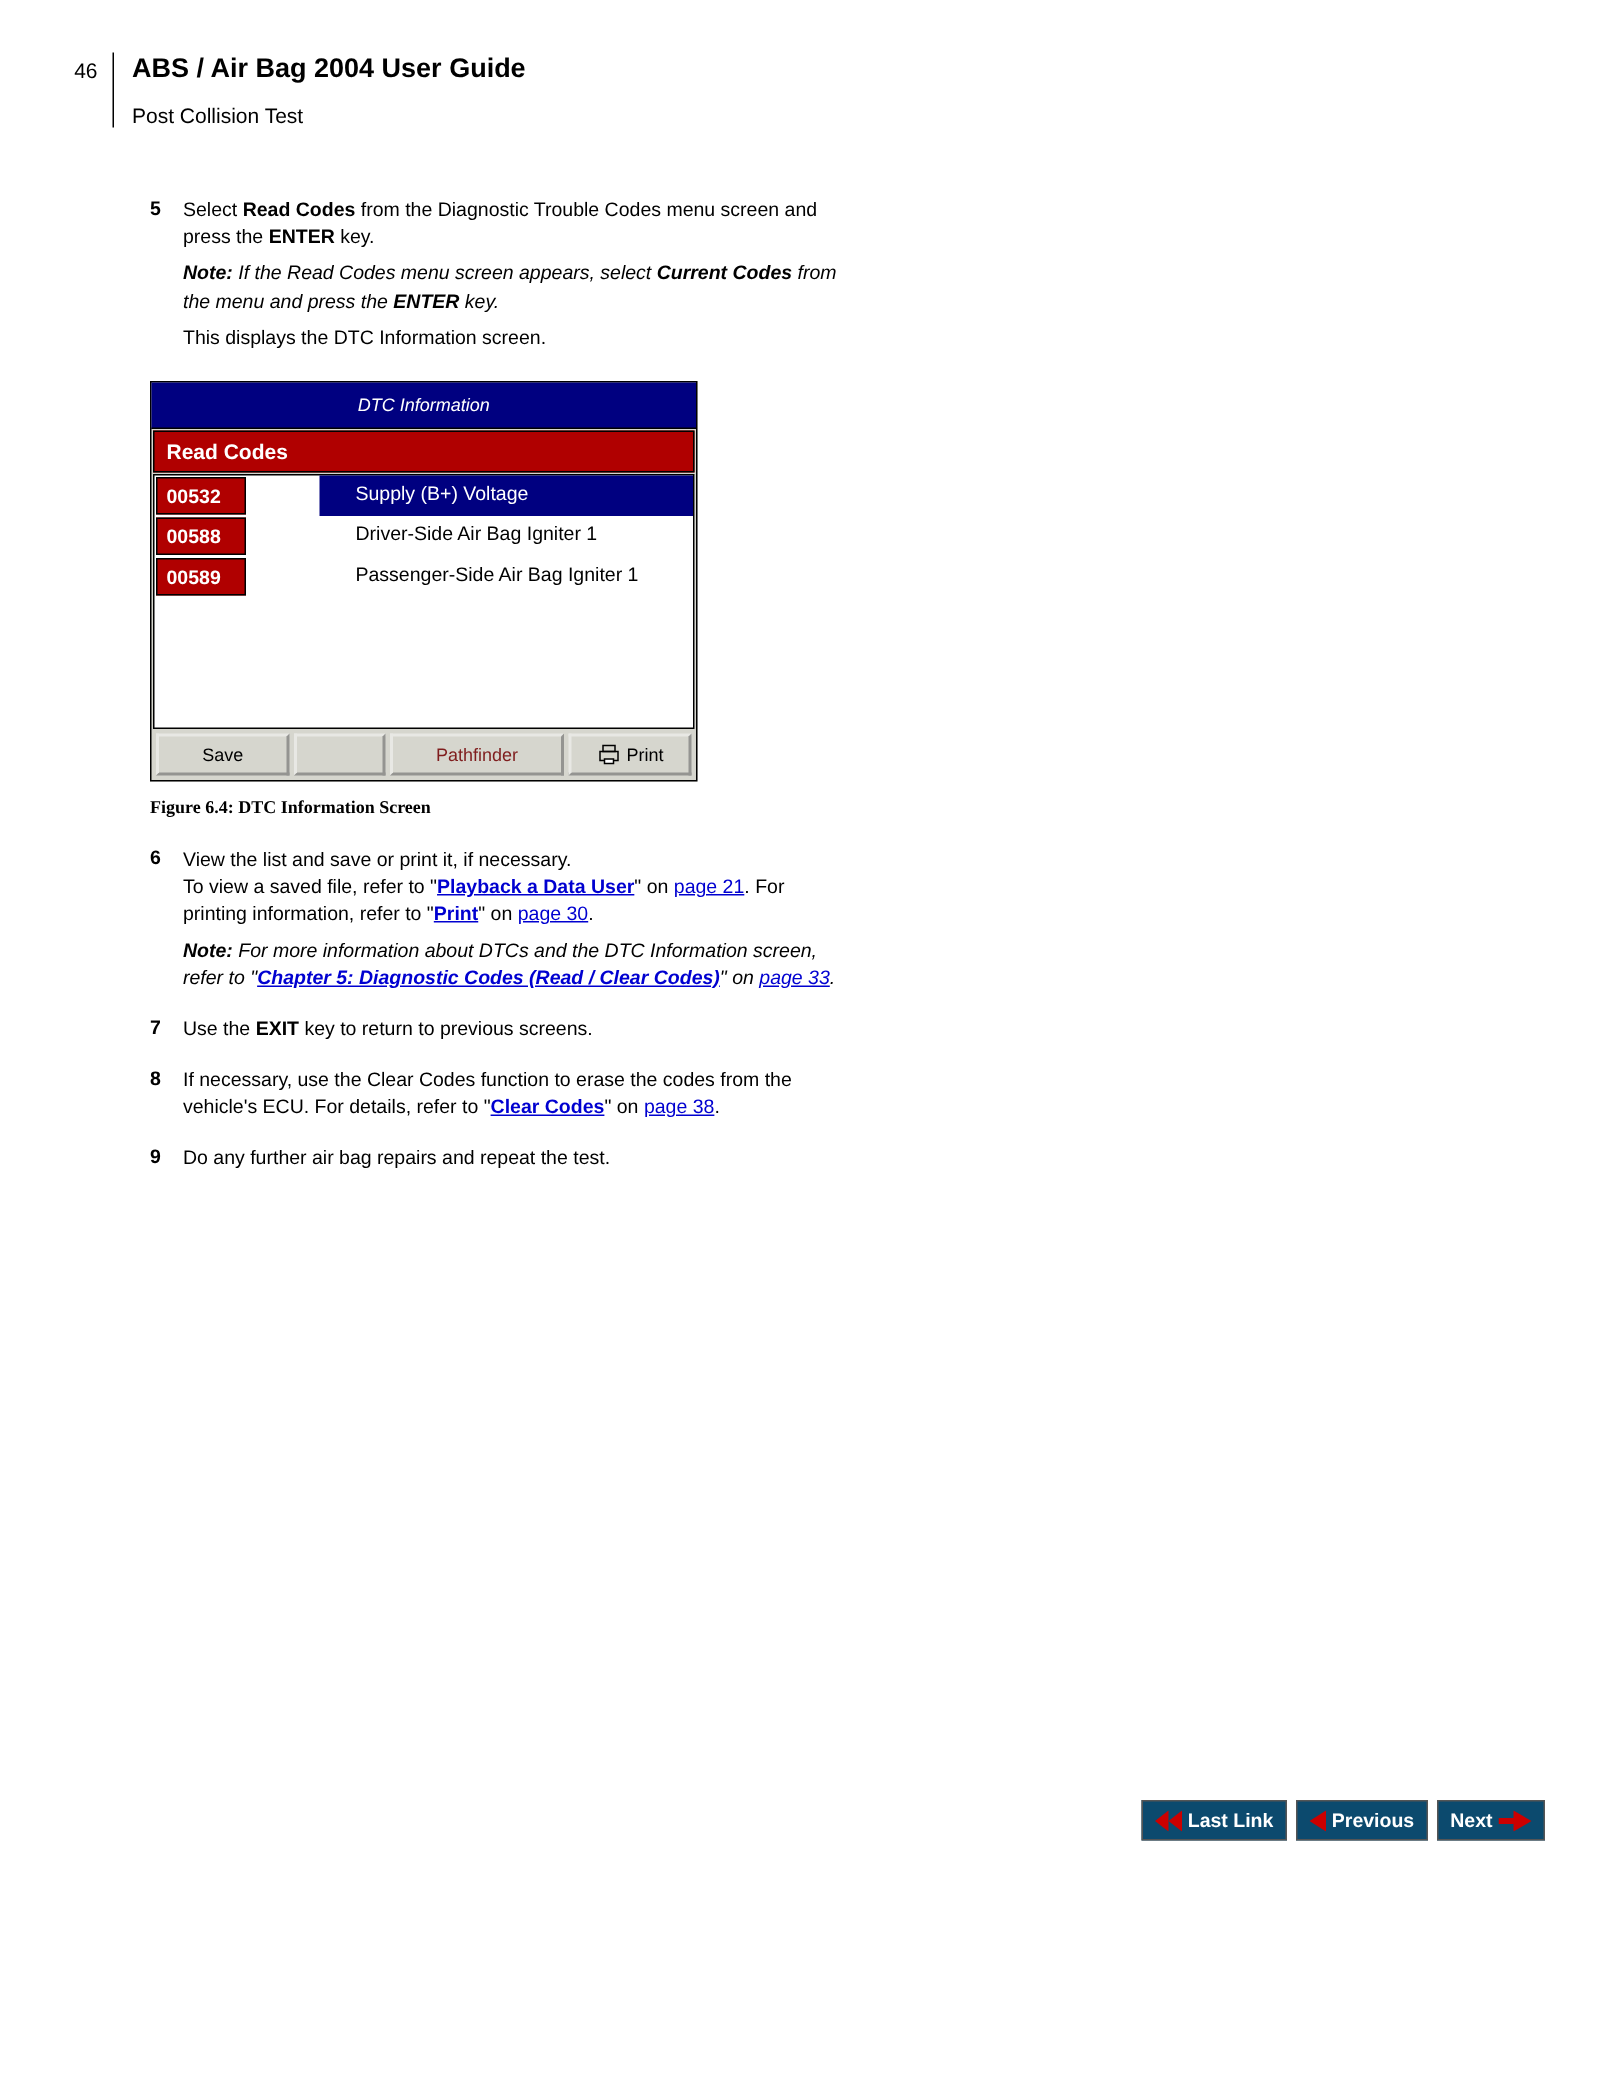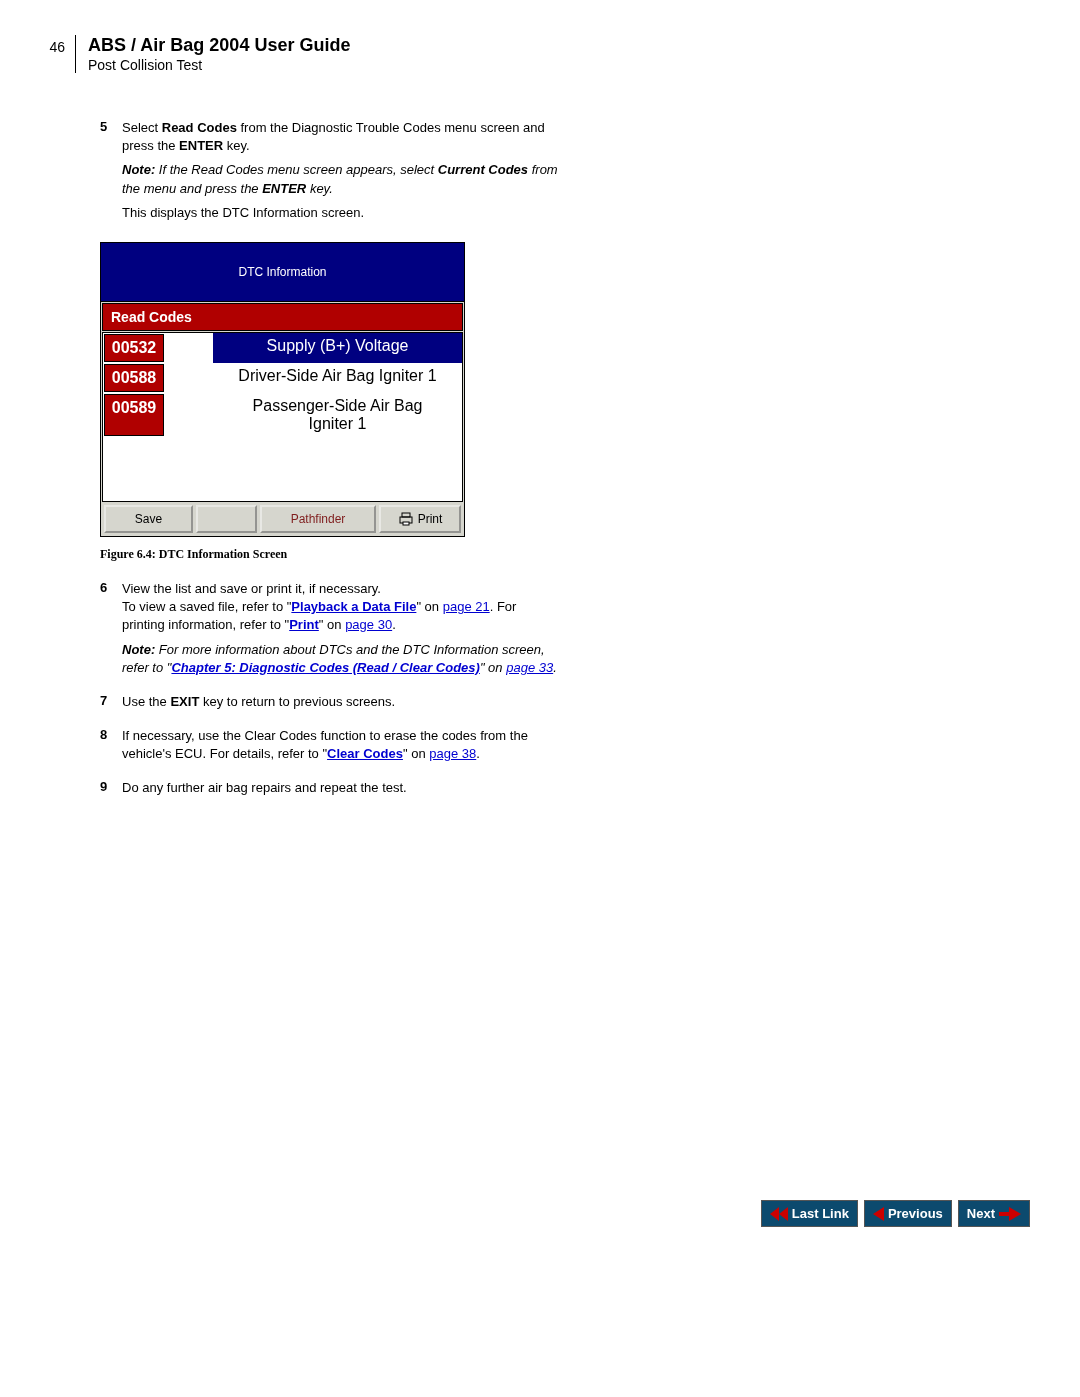--- a/index.html
+++ b/index.html
@@ -3,37 +3,37 @@
 <meta charset="utf-8">
 <style>
   * { box-sizing: border-box; margin: 0; padding: 0; }
   body { font-family: Arial, Helvetica, sans-serif; font-size: 13px; color: #000; background: #fff; width: 1080px; height: 1397px; position: relative; }
   .page { padding: 35px 50px 50px 40px; }
   .header-row { display: flex; align-items: flex-start; }
   .page-num { font-size: 14px; width: 25px; text-align: right; padding-top: 4px; }
   .vline { width: 1px; background: #000; margin: 0 12px 0 10px; align-self: stretch; min-height: 36px; }
   .header-text { flex: 1; }
   .title { font-size: 18px; font-weight: bold; }
-  .subtitle { font-size: 14px; margin-top: 1px; }
+  .subtitle { font-size: 14px; margin-top: 13px; }
   .content { margin-left: 60px; margin-top: 46px; max-width: 460px; }
   .step { display: flex; margin-bottom: 10px; }
   .step-num { font-weight: bold; width: 22px; flex-shrink: 0; }
   .step-body { flex: 1; line-height: 1.4; }
   .step-body p { margin-bottom: 6px; }
   .bold { font-weight: bold; }
   .italic { font-style: italic; }
   .link { color: #0000d0; text-decoration: underline; font-weight: bold; }
   .link2 { color: #0000d0; text-decoration: underline; }
 
   .screen-fig { margin: 14px 0 8px 0; }
   .screen { width: 365px; border: 1px solid #000; background: #d6d6ce; font-family: Arial, sans-serif; }
-  .screen-title { background: #000080; color: #fff; text-align: center; font-size: 12px; padding: 22px 0; border-bottom: 1px solid #000; }
+  .screen-title { background: #000080; color: #fff; text-align: center; font-size: 12px; padding: 8px 0; border-bottom: 1px solid #000; font-style: italic; }
   .screen-sub { background: #b00000; color: #fff; font-weight: bold; font-size: 14px; padding: 5px 8px; border: 1px solid #000; margin: 1px; }
   .rows { background: #fff; border: 1px solid #000; margin: 0 1px; height: 170px; }
-  .row { display: flex; align-items: stretch; font-size: 16px; text-align: center; }
+  .row { display: flex; align-items: stretch; font-size: 13px; }
   .row .code { background: #b00000; color: #fff; font-weight: bold; padding: 4px 6px; width: 60px; border: 1px solid #000; margin: 1px; }
   .row .desc { padding: 4px 24px; flex: 1; margin-left: 48px; }
   .row.sel .desc { background: #000080; color: #fff; }
   .btnbar { display: flex; padding: 3px; gap: 3px; }
   .btn { border: 2px outset #e8e8e4; background: #d6d6ce; font-size: 12px; height: 28px; display: flex; align-items: center; justify-content: center; }
   .btn.save { width: 89px; }
   .btn.mid { flex: 1; }
   .btn.pf { width: 116px; color: #7f1d1d; }
   .btn.print { width: 82px; gap: 4px; }
   .btn.print svg { flex-shrink: 0; }
@@ -104,21 +104,21 @@
         </div>
       </div>
       <div class="fig-cap">Figure 6.4: DTC Information Screen</div>
     </div>
 
     <div class="step" style="margin-top:18px;">
       <div class="step-num">6</div>
       <div class="step-body">
         <p style="margin-bottom:0;">View the list and save or print it, if necessary.</p>
         <p>
-          <span>To view a saved file, refer to "</span><a class="link">Playback a Data File</a><span>" on </span><a class="link2">page 21</a><span>. For printing information, refer to "</span><a class="link">Print</a><span>" on </span><a class="link2">page 30</a><span>.</span>
+          <span>To view a saved file, refer to "</span><a class="link">Playback a Data User</a><span>" on </span><a class="link2">page 21</a><span>. For printing information, refer to "</span><a class="link">Print</a><span>" on </span><a class="link2">page 30</a><span>.</span>
         </p>
         <p class="italic">
           <span class="bold">Note:  </span><span>For more information about DTCs and the DTC Information screen, refer to "</span><a class="link" style="font-style:italic;">Chapter 5: Diagnostic Codes (Read / Clear Codes)</a><span>" on </span><a class="link2" style="font-style:italic;">page 33</a><span>.</span>
         </p>
       </div>
     </div>
 
     <div class="step">
       <div class="step-num">7</div>
       <div class="step-body">

